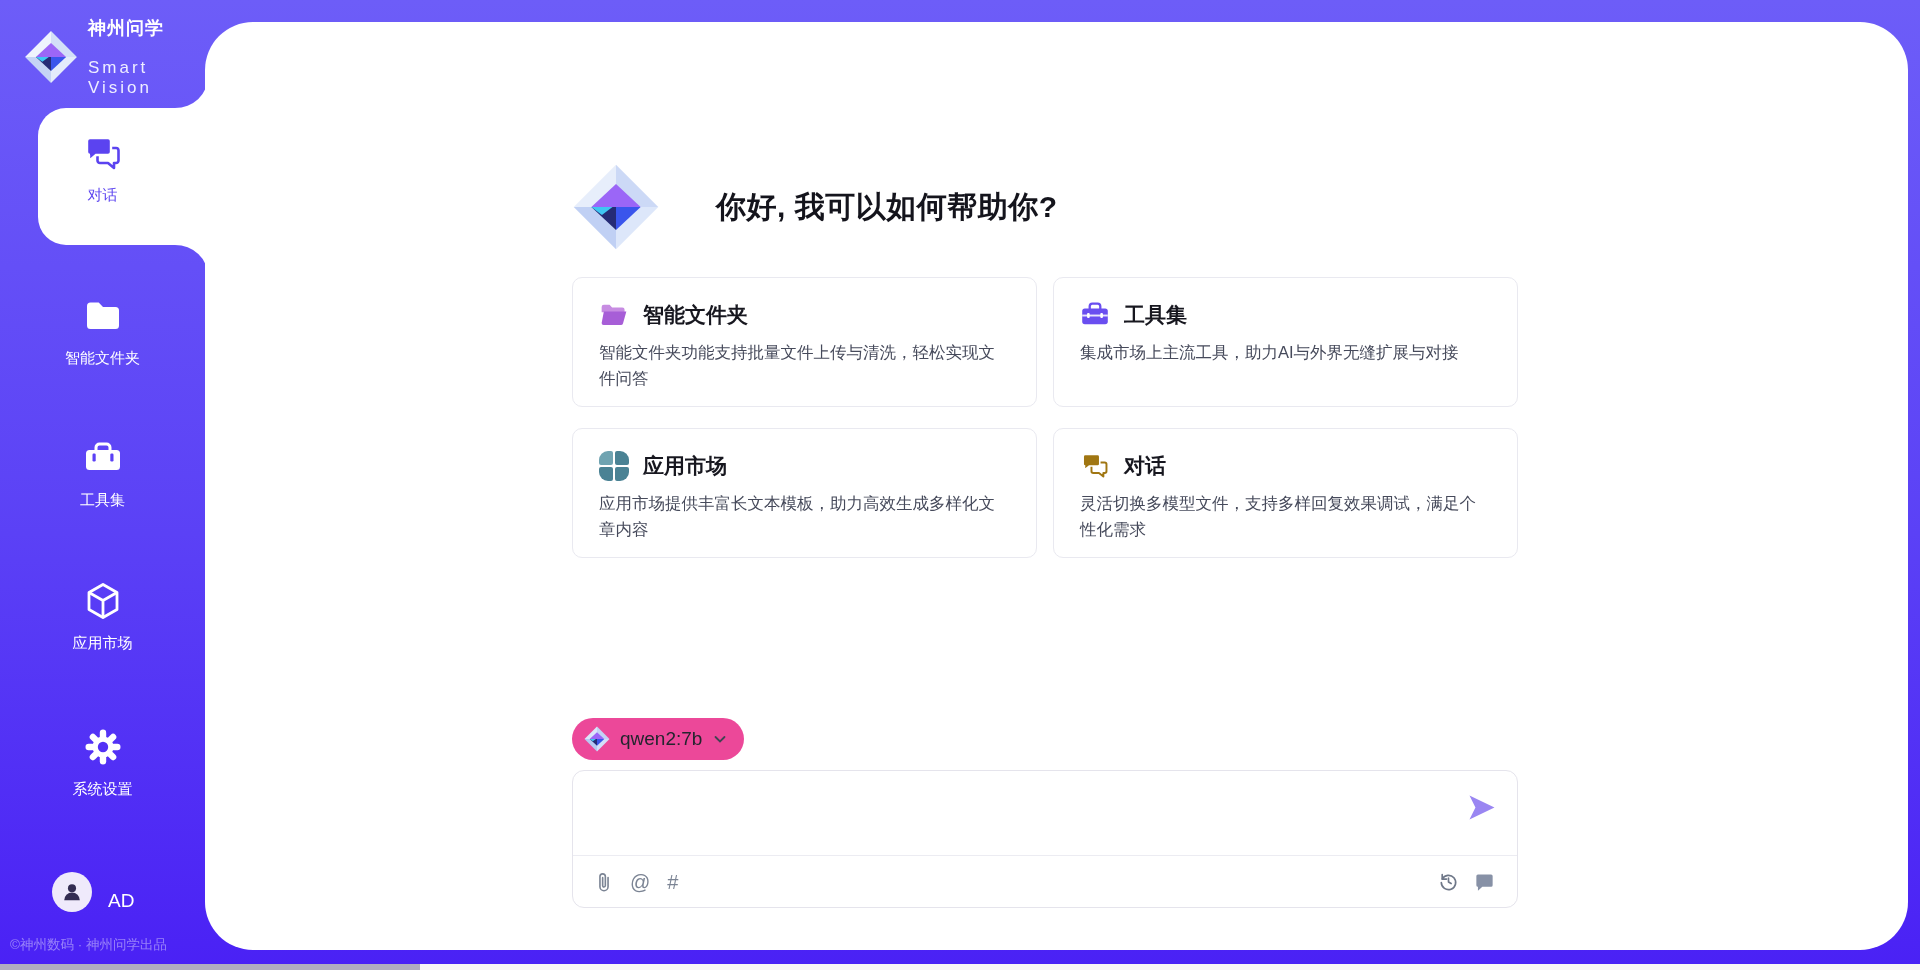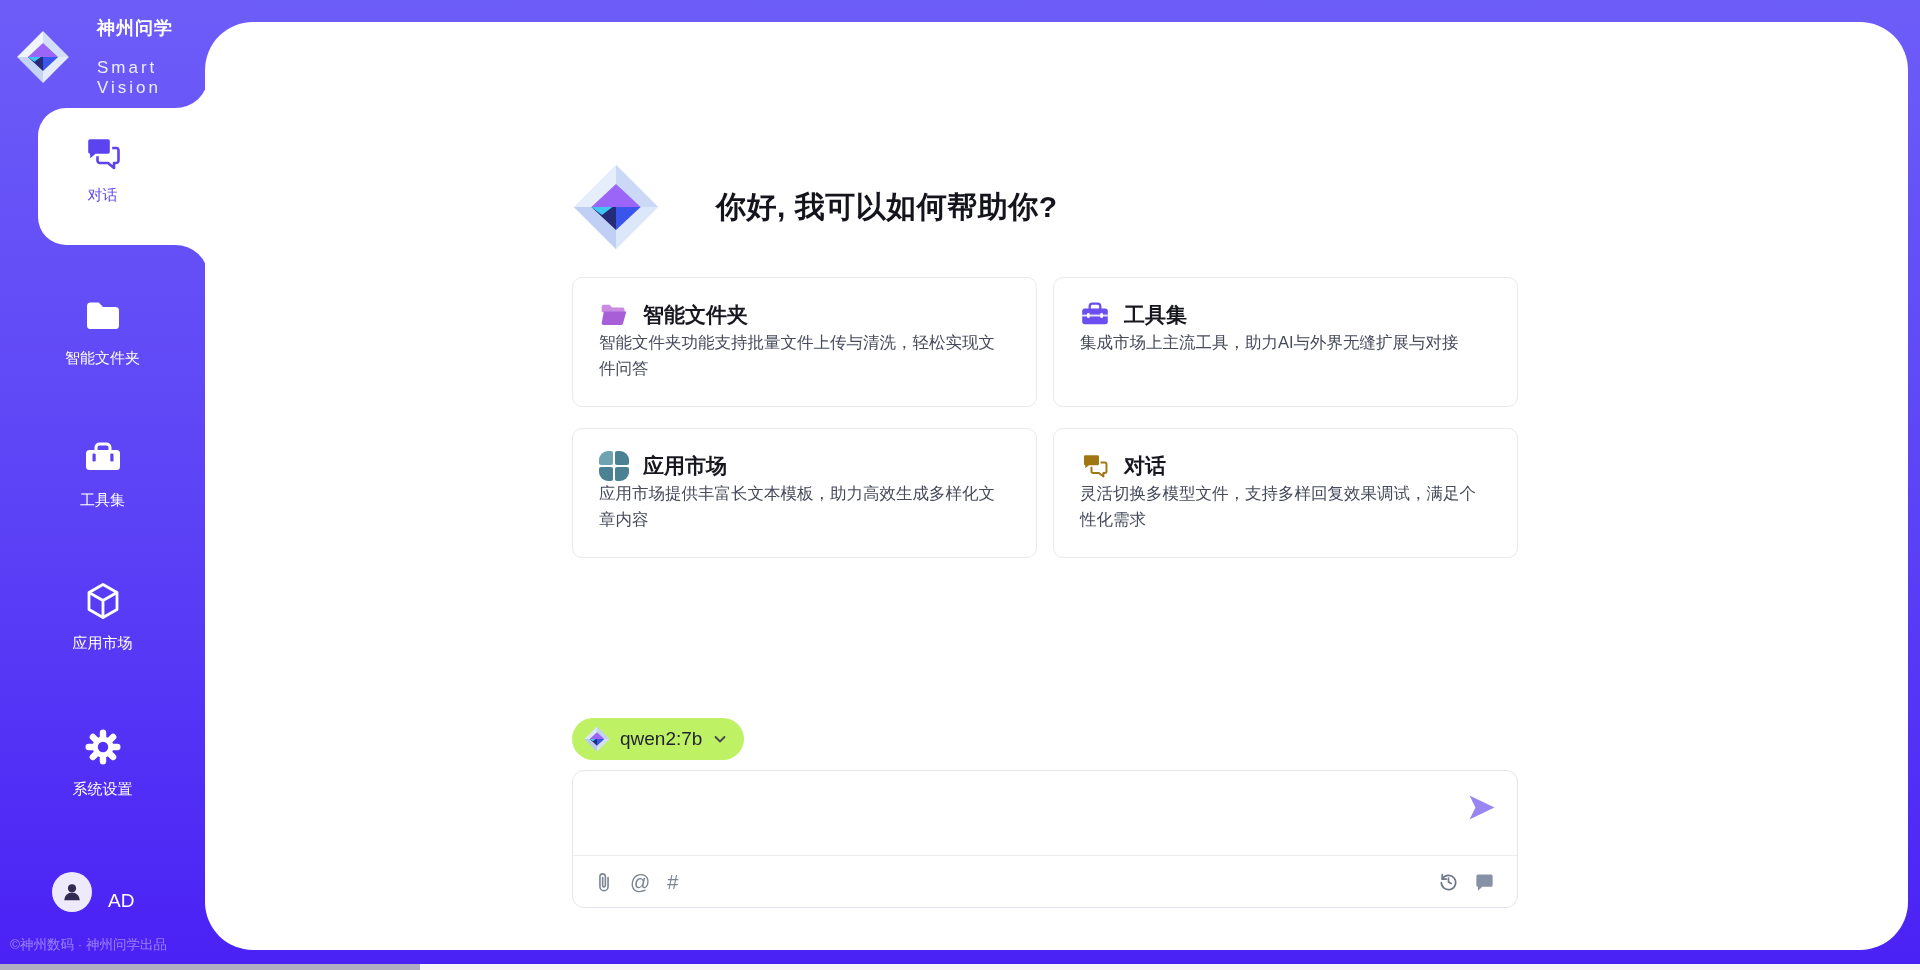--- a/index.html
+++ b/index.html
@@ -12,21 +12,21 @@
   }
 
   
   .main-surface{
     position:absolute; left:205px; top:22px; right:12px; bottom:20px;
     background:#ffffff; border-radius:48px;
   }
 
   
   .sidebar{ position:absolute; left:0; top:0; width:205px; height:100%; }
-  .brand{ position:absolute; left:16px; top:16px; display:flex; align-items:center; gap:27px;justify-content:flex-end; }
+  .brand{ position:absolute; left:24px; top:16px; display:flex; align-items:center; gap:10px;justify-content:flex-end; }
   .brand-text .t1{ color:#fff; font-size:18px; font-weight:700; letter-spacing:1px; }
   .brand-text .t2{ color:#eef; font-size:17px; letter-spacing:3px; margin-top:18px; }
 
   .nav-item{ position:absolute; left:0; width:205px; text-align:center; cursor:pointer; }
   .nav-item .nav-ic{ display:inline-block; height:42px; }
   .nav-item .nav-label{ display:block; margin-top:8px; font-size:15px; color:#ffffff; }
 
   
   .active-tab{ position:absolute; left:38px; top:108px; width:170px; height:137px;
     background:#fff; border-radius:28px 0 0 28px; }
@@ -48,24 +48,24 @@
   
   .content{ position:absolute; left:367px; top:0; width:946px; }
   .greeting{ margin-top:141px; display:flex; align-items:center; gap:24px; }
   .greeting-title{ font-size:30px; font-weight:700; color:#14141c; letter-spacing:.5px;margin-left:32px; }
 
   .cards{ margin-top:26px; display:grid; grid-template-columns:465px 465px; gap:21px 16px; }
   .card{ height:130px; border:1px solid #e9e9f0; border-radius:10px; background:#fff;
     padding:22px 26px 0 26px; cursor:pointer; }
   .card-head{ display:flex; align-items:center; gap:14px; }
   .card-title{ font-size:21px; font-weight:700; color:#17171f; }
-  .card-desc{ font-size:16.5px; line-height:1.55; color:#464a5b; }
+  .card-desc{ margin-top:10px; font-size:16.5px; line-height:1.55; color:#464a5b; }
 
   .model-pill{ margin-top:160px; display:inline-flex; align-items:center; gap:10px;
-    height:42px; padding:0 16px 0 12px; border-radius:21px; background:#bef264; cursor:pointer; }
+    height:42px; padding:0 16px 0 12px; border-radius:21px; background:#ec4899; cursor:pointer; }
   .model-name{ font-size:19px; color:#23252e; }
 
   .composer{ margin-top:10px; width:946px; height:138px; border:1px solid #e5e4ec;
     border-radius:12px; background:#fff; position:relative; }
   .composer textarea{ position:absolute; left:24px; top:18px; width:840px; height:56px;
     border:none; outline:none; resize:none; font-family:inherit; font-size:17px; color:#333; background:transparent; }
   .composer textarea::placeholder{ color:#a7adbd; }
   .send-btn{ position:absolute; right:22px; top:24px; cursor:pointer; }
   .composer-toolbar{ position:absolute; left:0; right:0; bottom:0; height:52px;
     border-top:1px solid #ececf2; display:flex; align-items:center; padding:0 22px; }

